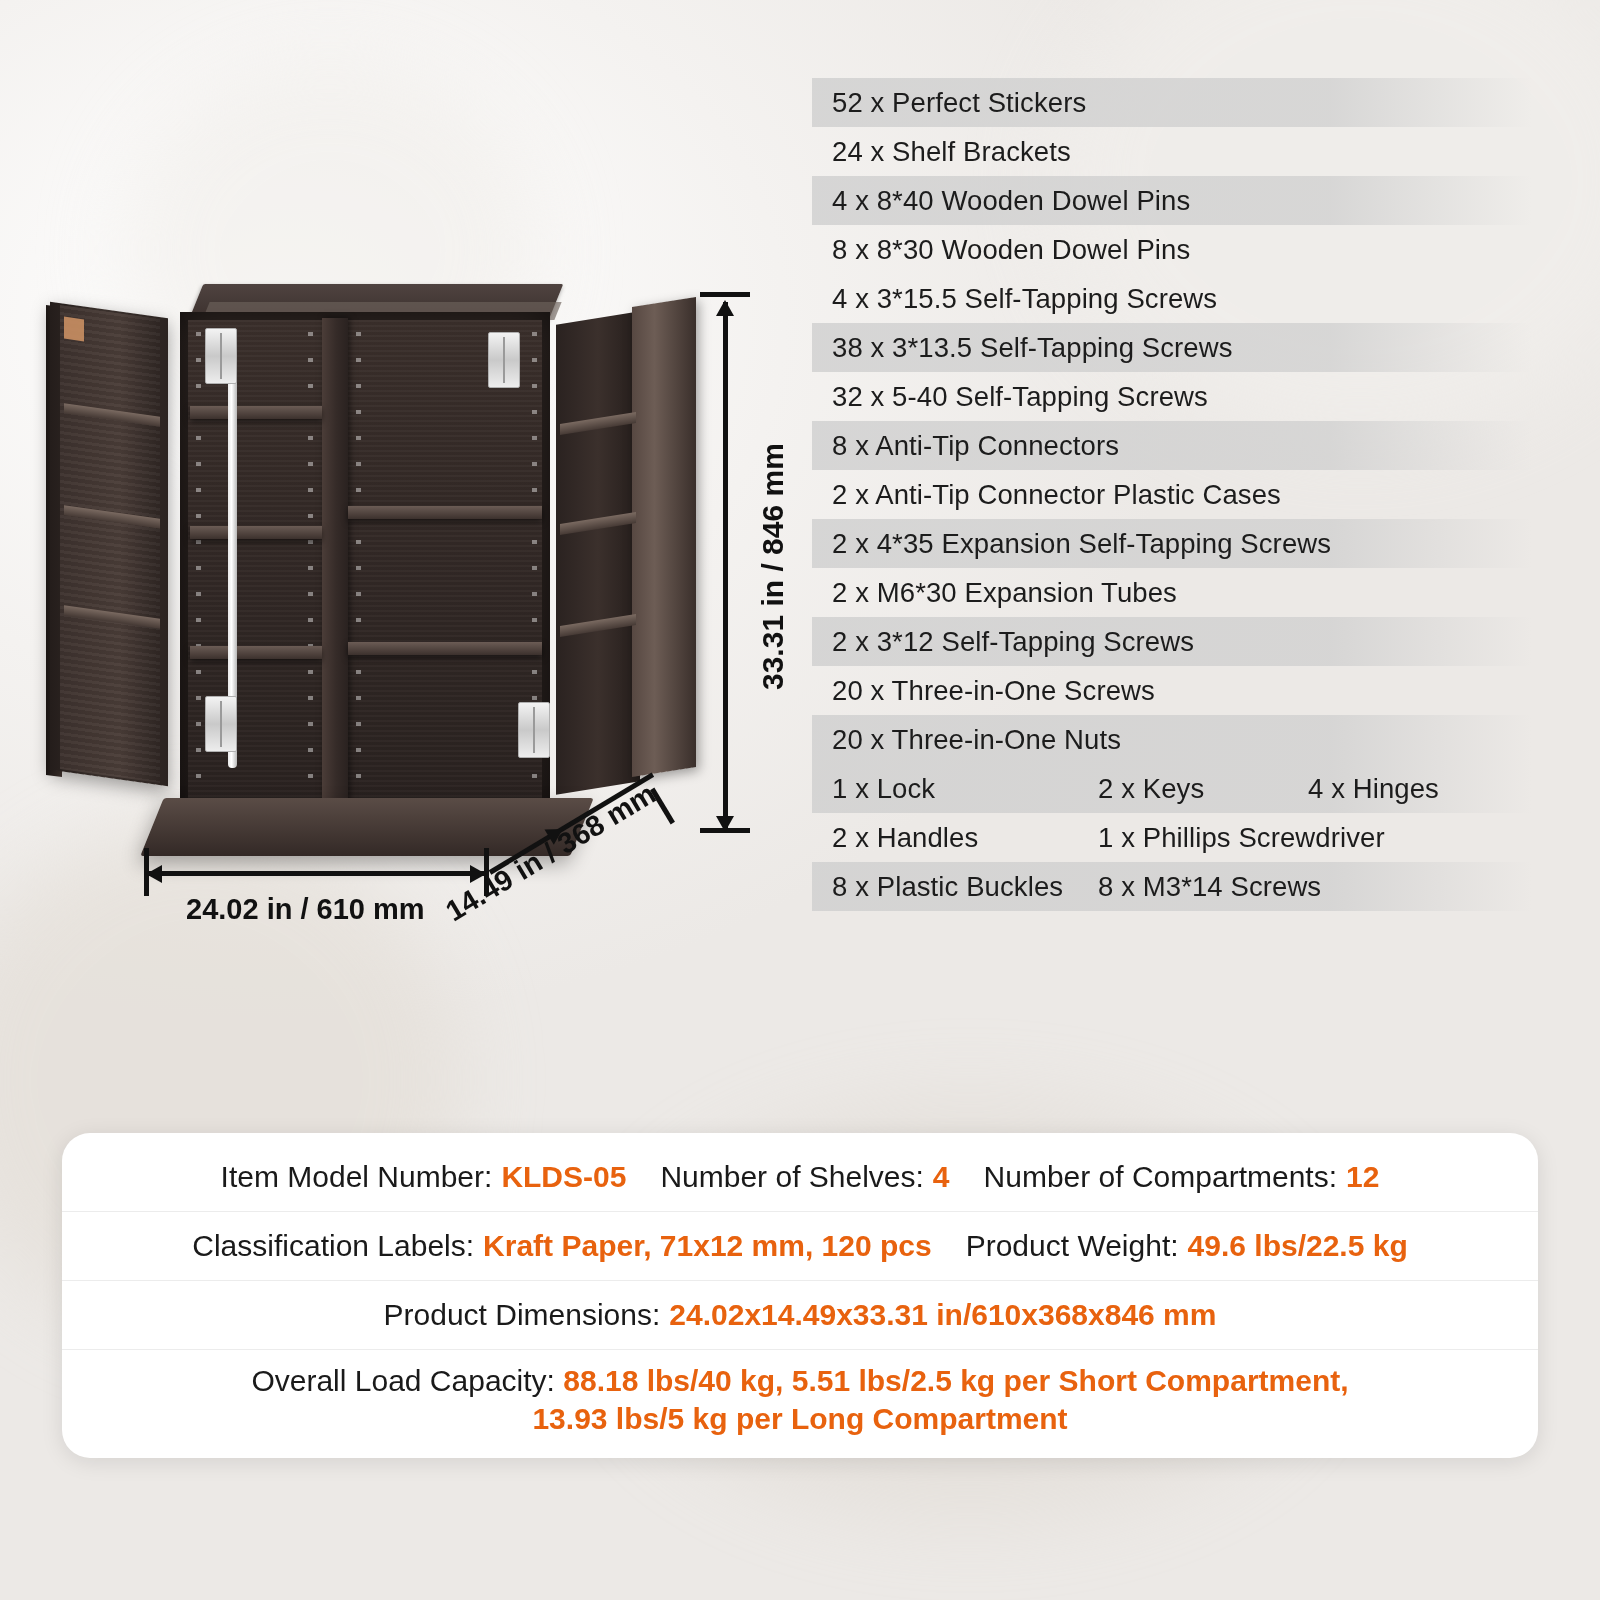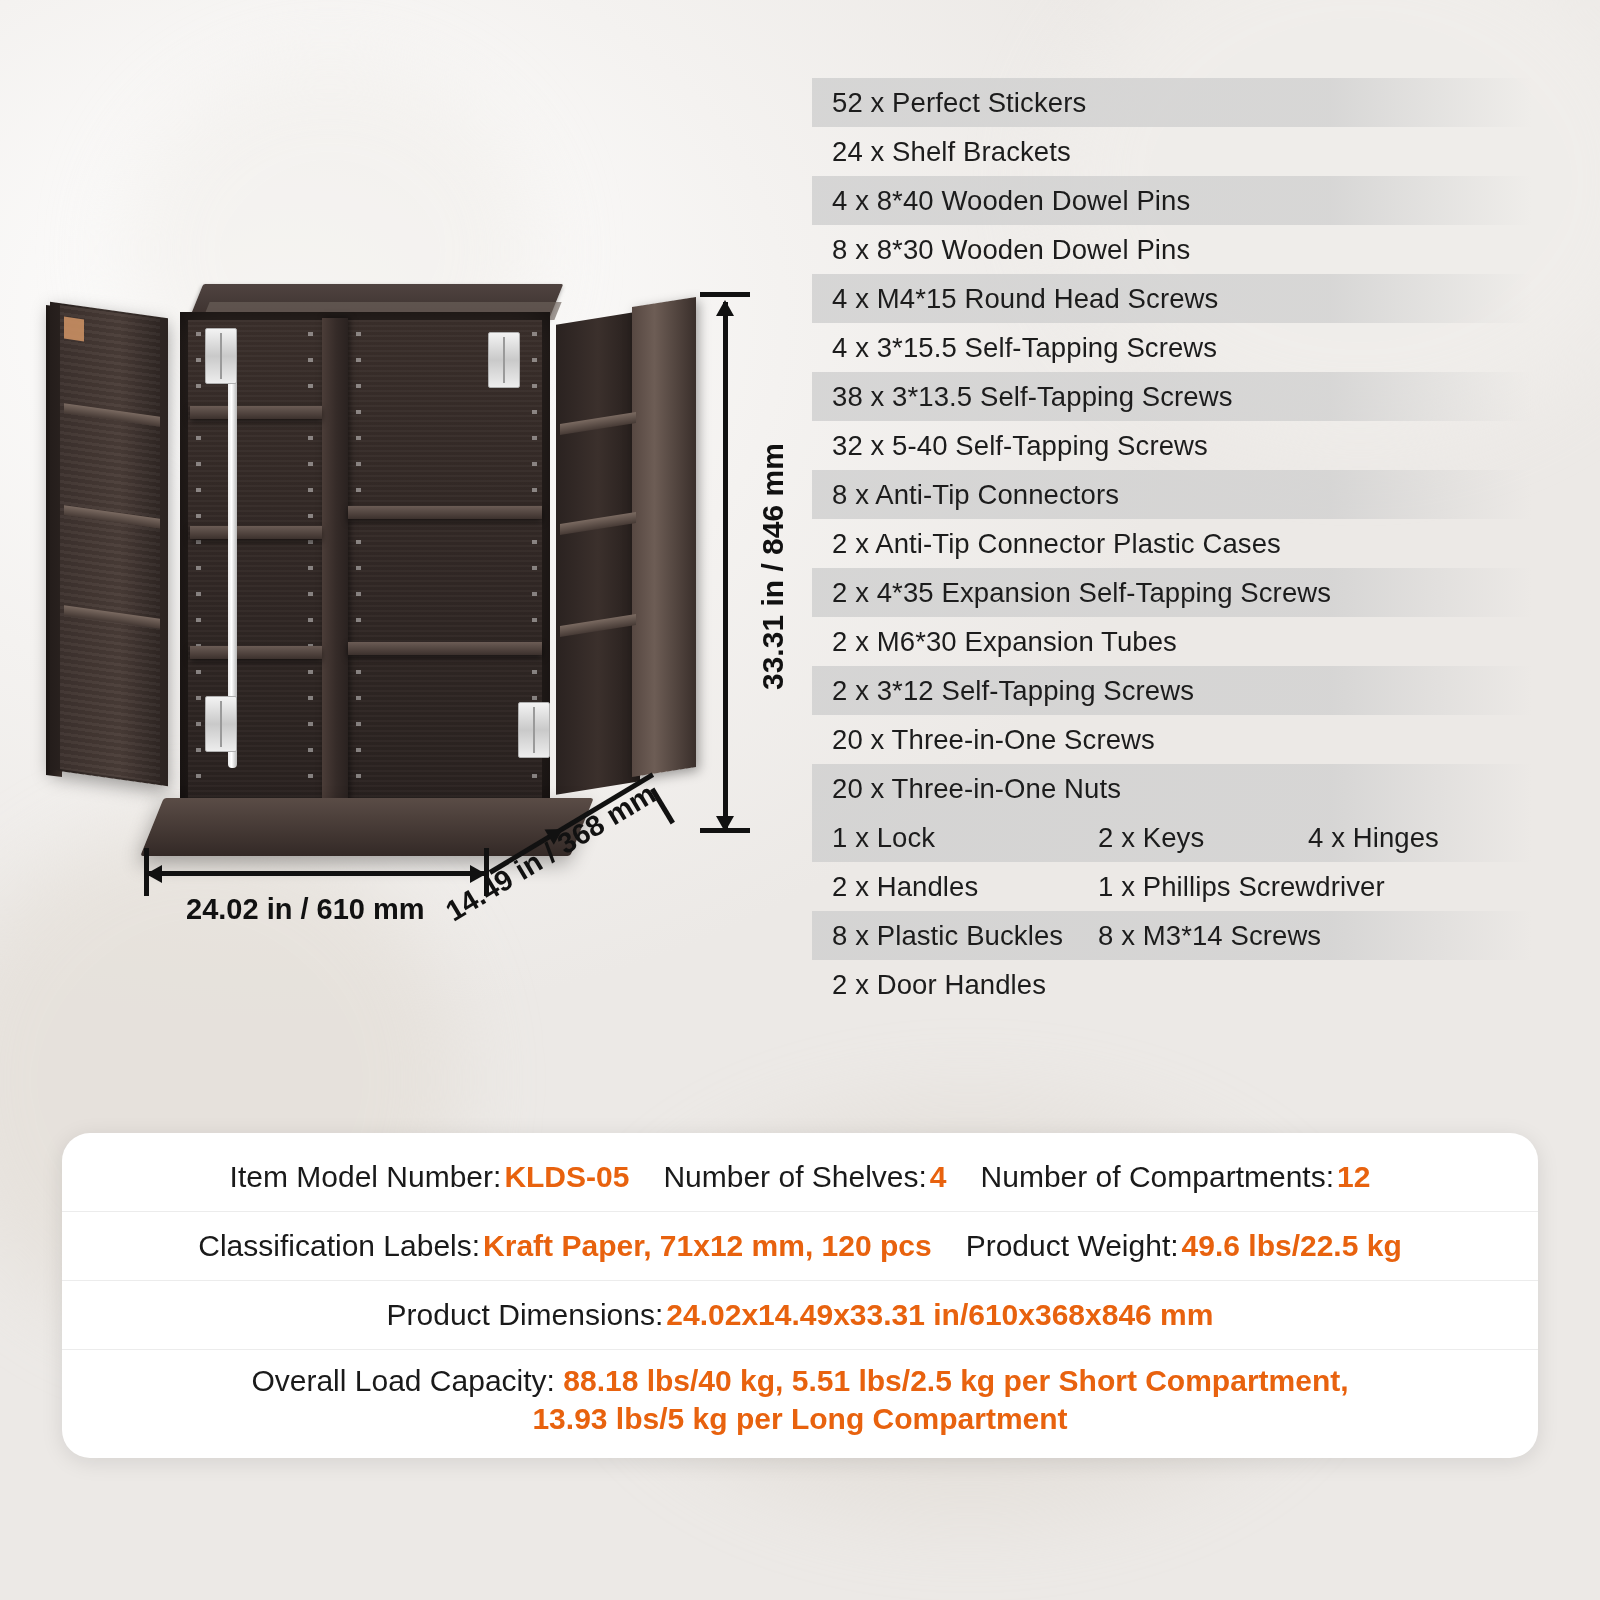--- a/index.html
+++ b/index.html
@@ -275,21 +275,21 @@
     font-size: 30px;
     color: #1a1a1a;
     padding: 17px 28px;
     border-bottom: 1px solid #ececec;
     box-sizing: border-box;
     flex-wrap: wrap;
     gap: 0 34px;
   }
   .spec-row:last-child { border-bottom: none; }
   .spec-row.center { justify-content: center; text-align: center; }
-  .spec-item { display: inline-flex; align-items: baseline; gap: 3px; white-space: nowrap; }
+  .spec-item { display: inline-flex; align-items: baseline; gap: 9px; white-space: nowrap; }
   .spec-val { color: #e8620e; font-weight: bold; }
   .spec-row.load { flex-direction: column; gap: 4px; padding-top: 14px; padding-bottom: 10px;}
   .load-line { display: block; text-align: center; }
 </style>
 </head>
 <body>
 
 <div class="bg">
   <div class="bg-blob blob1"></div>
   <div class="bg-blob blob2"></div>
@@ -374,23 +374,20 @@
     </div>
   <div class="part-row">
       <span class="c1">24 x Shelf Brackets</span>
     </div>
   <div class="part-row alt">
       <span class="c1">4 x 8*40 Wooden Dowel Pins</span>
     </div>
   <div class="part-row">
       <span class="c1">8 x 8*30 Wooden Dowel Pins</span>
     </div>
-  <div class="part-row alt">
-      <span class="c1">4 x M4*15 Round Head Screws</span>
-    </div>
   <div class="part-row">
       <span class="c1">4 x 3*15.5 Self-Tapping Screws</span>
     </div>
   <div class="part-row alt">
       <span class="c1">38 x 3*13.5 Self-Tapping Screws</span>
     </div>
   <div class="part-row">
       <span class="c1">32 x 5-40 Self-Tapping Screws</span>
     </div>
   <div class="part-row alt">
@@ -421,23 +418,20 @@
     <span class="c3">4 x Hinges</span>
   </div>
   <div class="part-row two">
     <span class="c1">2 x Handles</span>
     <span class="c2">1 x Phillips Screwdriver</span>
   </div>
   <div class="part-row alt two">
     <span class="c1">8 x  Plastic Buckles</span>
     <span class="c2">8 x  M3*14 Screws</span>
   </div>
-  <div class="part-row">
-    <span class="c1">2 x  Door Handles</span>
-  </div>
 </div>
 
 <div class="spec-card">
 
   <div class="spec-row">
     <span class="spec-item">
       <span>Item Model Number:</span>
       <span class="spec-val">KLDS-05</span>
     </span>
     <span class="spec-item">

